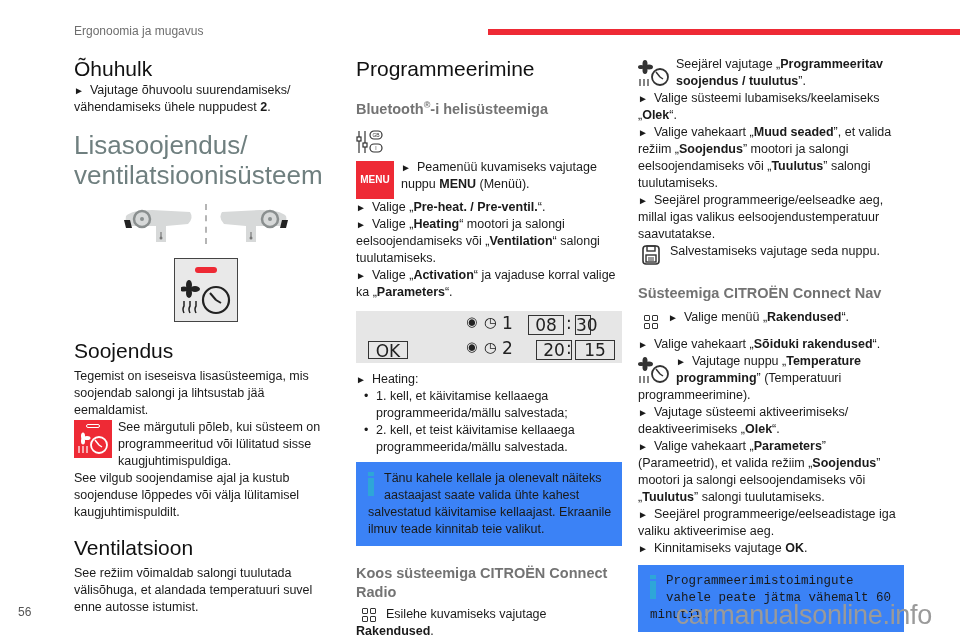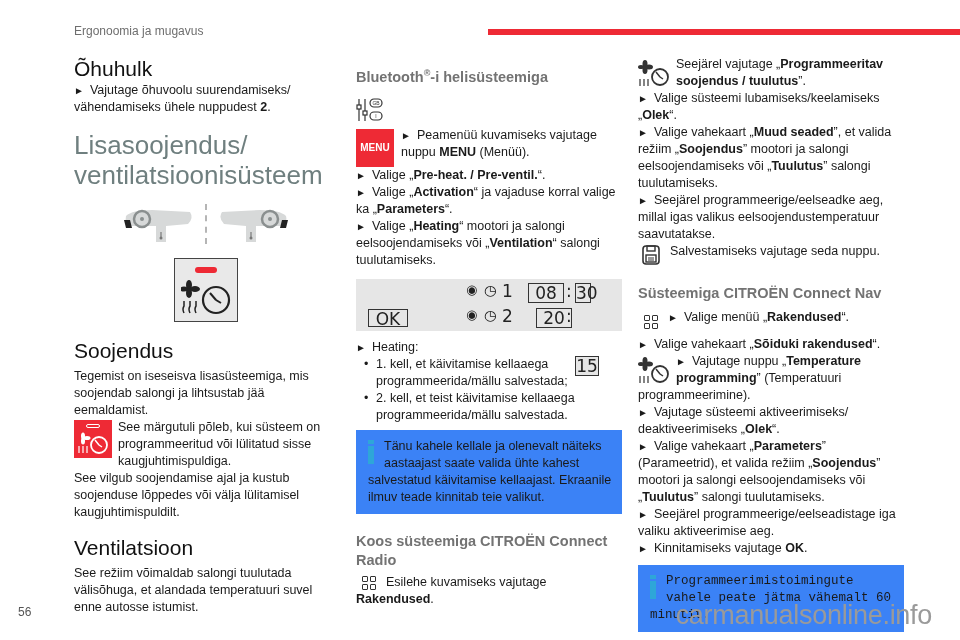--- a/index.html
+++ b/index.html
@@ -116,20 +116,21 @@
     </div>
     <span>See märgutuli põleb, kui süsteem on programmeeritud või lülitatud sisse kaugjuhtimispuldiga.</span>
   </div>
   <p class="txt" style="clear:both;">See vilgub soojendamise ajal ja kustub soojenduse lõppedes või välja lülitamisel kaugjuhtimispuldilt.</p>
 
   <h2 class="h-big" style="margin-top:14px;">Ventilatsioon</h2>
   <p class="txt" style="margin-top:4px;">See režiim võimaldab salongi tuulutada välisõhuga, et alandada temperatuuri suvel enne autosse istumist.</p>
 </div>
 
 <div class="col col2">
+  <h2 class="h-big" style="margin-top:6px;">Programmeerimine</h2>
   <h3 class="h-med" style="margin-top:14px;">
     <span>Bluetooth</span><sup style="font-size:9px;">®</sup><span>-i helisüsteemiga</span>
   </h3>
   <svg style="margin-top:10px; display:block;" width="30" height="26" viewBox="0 0 30 26">
     <g stroke="#333" stroke-width="1.2" fill="none">
       <line x1="3" y1="2" x2="3" y2="24"></line>
         <rect x="1" y="8" width="4" height="4" fill="#fff"></rect>
       <line x1="9" y1="2" x2="9" y2="24"></line>
         <rect x="7" y="14" width="4" height="4" fill="#fff"></rect>
       <rect x="14" y="2" width="12" height="8" rx="4"></rect>
@@ -139,40 +140,40 @@
     <text x="20" y="21.3" font-size="5" text-anchor="middle" fill="#333" font-family="Liberation Sans, sans-serif">I</text>
   </svg>
   <div class="txt" style="margin-top:4px;">
     <div class="menu-btn">MENU</div>
     <span class="tri">►</span><span>Peamenüü kuvamiseks vajutage nuppu </span><b>MENU</b><span> (Menüü).</span>
   </div>
   <p class="txt" style="clear:both;">
     <span class="tri">►</span><span>Valige „</span><b>Pre-heat. / Pre-ventil.</b><span>“.</span>
   </p>
   <p class="txt">
+    <span class="tri">►</span><span>Valige „</span><b>Heating</b><span>“ mootori ja salongi eelsoojendamiseks või „</span><b>Ventilation</b><span>“ salongi tuulutamiseks.</span>
+  </p>
+  <p class="txt">
     <span class="tri">►</span><span>Valige „</span><b>Activation</b><span>“ ja vajaduse korral valige ka „</span><b>Parameters</b><span>“.</span>
-  </p>
-  <p class="txt">
-    <span class="tri">►</span><span>Valige „</span><b>Heating</b><span>“ mootori ja salongi eelsoojendamiseks või „</span><b>Ventilation</b><span>“ salongi tuulutamiseks.</span>
   </p>
 
   <div class="clock-screen">
     <div class="tbox" style="left:12px; top:30px; width:40px; height:18px;">OK</div>
     <span class="tlabel" style="left:110px; top:3px; font-size:13px;">◉</span>
     <span class="tlabel" style="left:128px; top:3px; font-size:14px;">◷</span>
     <span class="tlabel" style="left:146px; top:2px;">1</span>
     <div class="tbox" style="left:172px; top:4px; width:36px; height:20px;">08</div>
     <span class="tlabel" style="left:210px; top:2px;">:</span>
     <div class="tbox" style="left:219px; top:4px; width:16px; height:20px;">30</div>
     <span class="tlabel" style="left:110px; top:28px; font-size:13px;">◉</span>
     <span class="tlabel" style="left:128px; top:28px; font-size:14px;">◷</span>
     <span class="tlabel" style="left:146px; top:27px;">2</span>
     <div class="tbox" style="left:180px; top:29px; width:36px; height:20px;">20</div>
     <span class="tlabel" style="left:210px; top:27px;">:</span>
-    <div class="tbox" style="left:219px; top:29px; width:24px; height:20px;margin-top:48px;">15</div>
+    <div class="tbox" style="left:219px; top:29px; width:40px; height:20px;">15</div>
   </div>
 
   <p class="txt" style="margin-top:8px;">
     <span class="tri">►</span><span>Heating:</span>
   </p>
   <ul class="bullets txt">
     <li>1. kell, et käivitamise kellaaega programmeerida/mällu salvestada;</li>
     <li>2. kell, et teist käivitamise kellaaega programmeerida/mällu salvestada.</li>
   </ul>
 

